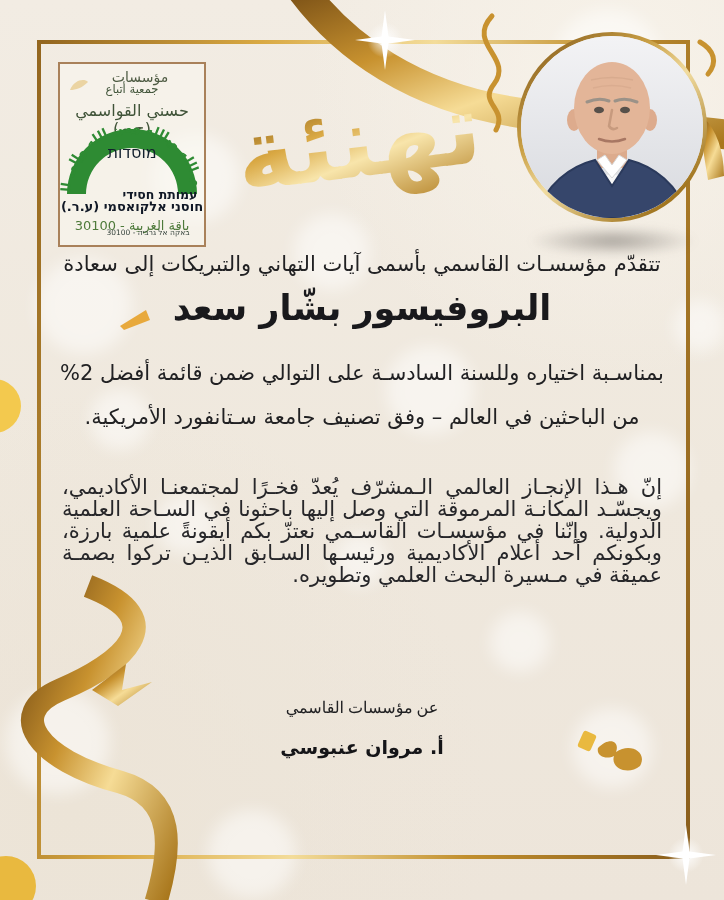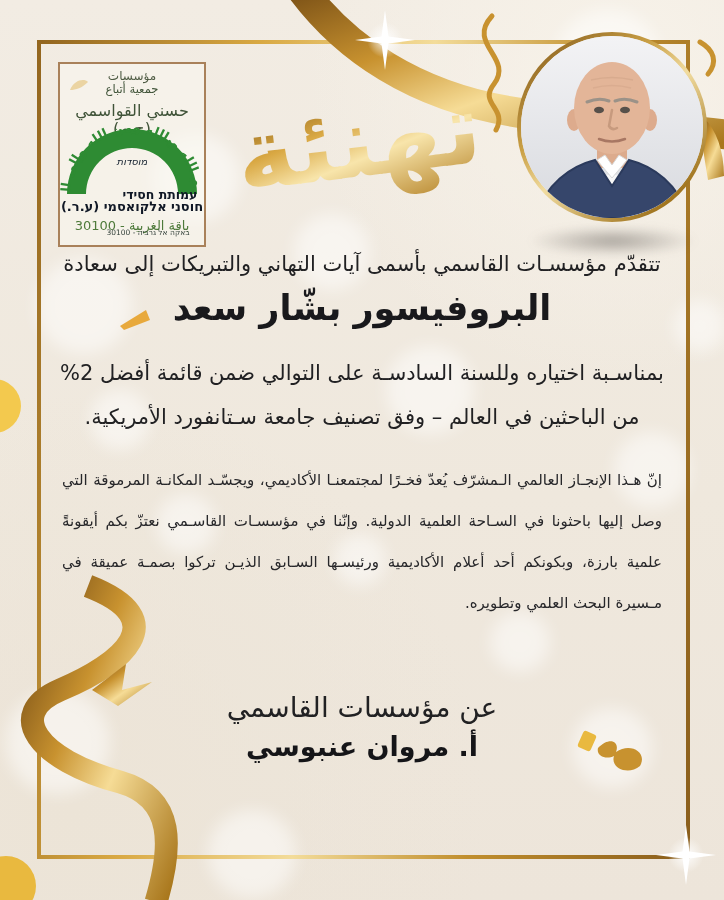--- a/index.html
+++ b/index.html
@@ -19,24 +19,24 @@
     border-image:linear-gradient(100deg,#93661f 0%,#d9a943 28%,#f3dc9a 50%,#c18f2e 72%,#8a5e1c 100%) 1;
   }
   .decor{position:absolute;left:0;top:0;pointer-events:none;}
   
   .logo{
     position:absolute;left:58px;top:62px;width:144px;height:181px;
     border:2px solid #a9815a;background:rgba(250,247,241,.55);
     direction:rtl;text-align:center;
   }
   .logo .t{position:absolute;width:100%;left:0;line-height:1.1;}
-  .lg-l1{top:6px;font-size:12px;color:#4e5b43;}
+  .lg-l1{top:6px;font-size:14px;color:#4e5b43;padding-left:8px;}
   .lg-l2{top:19px;font-size:11.5px;color:#3f5338;}
   .lg-l3{top:38px;font-size:16px;color:#3f5338;}
-  .lg-he1{top:92px;font-size:10px;color:#13202e;font-style:italic;}
+  .lg-he1{top:80px;font-size:16px;color:#13202e;}
   .lg-he2{top:124px;font-size:12.5px;font-weight:bold;color:#101826;padding-left:28px;}
   .lg-he3{top:136px;font-size:13px;font-weight:bold;color:#101826;}
   .lg-a1{top:155px;font-size:13px;color:#4e7a3a;}
   .lg-a2{top:165px;font-size:7.5px;color:#33413b;padding-left:16px;}
   .arch-svg{position:absolute;left:0;top:0;width:144px;height:150px;overflow:visible;}
   
   .greeting{
     position:absolute;left:242px;top:62px;width:240px;height:170px;
     font-size:100px;font-weight:bold;line-height:160px;text-align:center;
     transform:rotate(-7deg);
@@ -53,24 +53,24 @@
     position:absolute;left:517px;top:32px;width:190px;height:190px;border-radius:50%;
     padding:4px;box-sizing:border-box;
     background:linear-gradient(140deg,#7c5318 0%,#caa045 35%,#f1dca0 52%,#a1751f 85%);
   }
   .photo-inner{width:100%;height:100%;border-radius:50%;overflow:hidden;background:#e9e9ec;}
   
   .txt{position:absolute;left:56px;width:612px;color:#212123;direction:rtl;}
   .intro{top:252px;font-size:21px;text-align:center;}
   .name{top:288px;font-size:35px;font-weight:bold;text-align:center;color:#19191c;}
   .occasion{top:351px;font-size:21px;line-height:44px;text-align:center;}
-  .bodytext{top:460px;font-size:15px;line-height:41px;text-align:justify;padding:0 6px;box-sizing:border-box;color:#27272a;}
+  .bodytext{top:476px;font-size:21px;line-height:22px;text-align:justify;padding:0 6px;box-sizing:border-box;color:#27272a;}
   .signoff{top:690px;text-align:center;}
-  .signoff .s1{font-size:28px;line-height:36px;}
-  .signoff .s2{font-size:27px;font-weight:bold;line-height:42px;color:#151518;}
+  .signoff .s1{font-size:16px;line-height:36px;font-family:Liberation Serif, serif;}
+  .signoff .s2{font-size:19px;font-weight:bold;line-height:42px;color:#151518;}
   .signoff .s3{font-size:20px;line-height:36px;}
   
   .sparkle{position:absolute;width:64px;height:64px;}
   .sparkle .glow{position:absolute;left:14px;top:14px;width:36px;height:36px;border-radius:50%;
     background:radial-gradient(circle, rgba(255,255,255,.95) 0%, rgba(255,245,220,0) 70%);}
   .sparkle svg{position:absolute;left:0;top:0;}
 </style>
 </head>
 <body>
 

